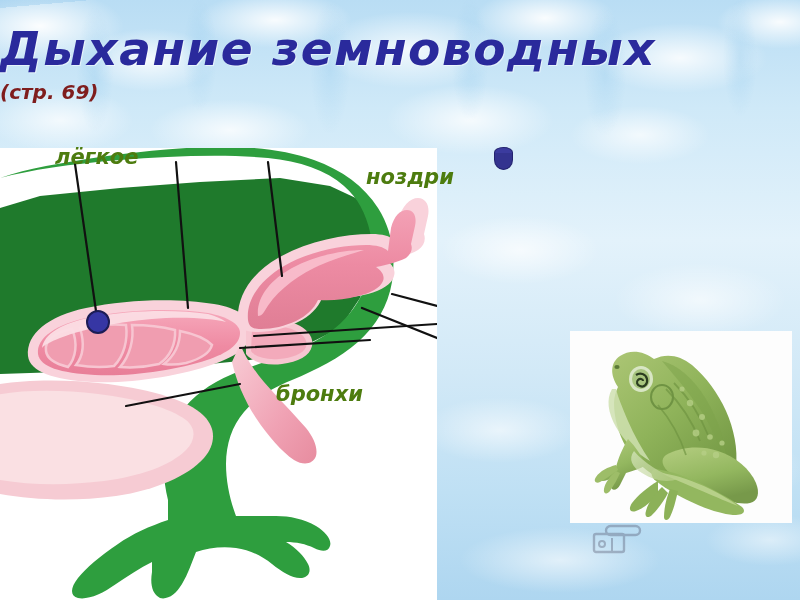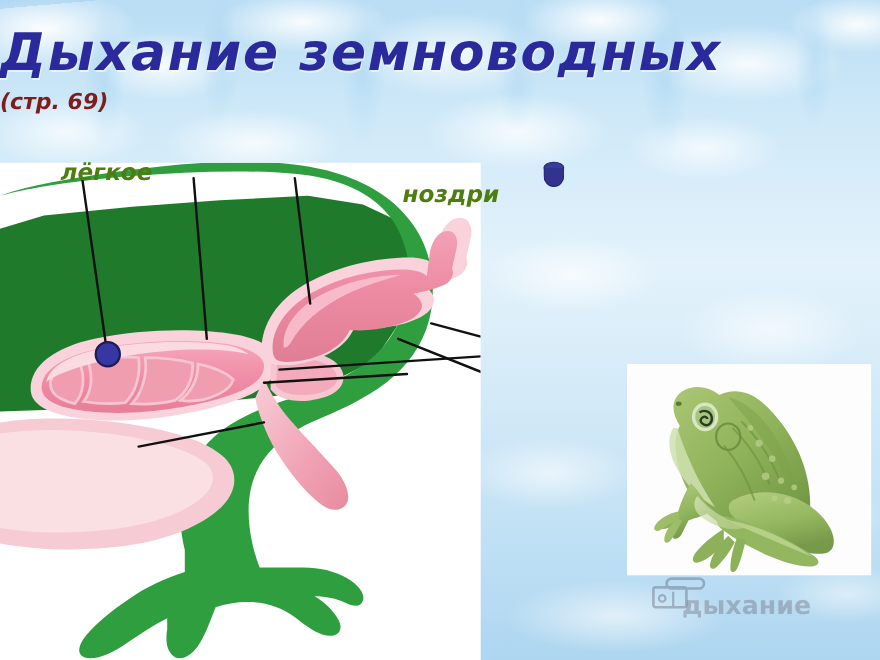--- a/index.html
+++ b/index.html
@@ -330,20 +330,21 @@
         <line x1="437" y1="190" x2="362" y2="160"></line>
         <line x1="437" y1="176" x2="254" y2="188"></line>
         <line x1="370" y1="192" x2="240" y2="200"></line>
         <line x1="240" y1="236" x2="126" y2="258"></line>
       </g>
     </svg>
   </div>
 
   <div class="anat-label lbl-lung">лёгкое</div>
   <div class="anat-label lbl-nostril">ноздри</div>
+  <div class="anat-label lbl-bronchi">бронхи</div>
 
   <div class="bullet-oval">
     <span class="cap"></span>
     <span class="body"></span>
   </div>
   <div class="lung-dot"></div>
 
   <div class="frog-photo">
     <svg width="222" height="192" viewBox="0 0 222 192">
       <defs>
@@ -434,15 +435,14 @@
 
 
   <div class="watermark">
     <svg width="54" height="34" viewBox="0 0 54 34">
       <rect x="2" y="10" width="30" height="18" rx="2" fill="none" stroke="#4a4a62" stroke-width="2.4"></rect>
       <rect x="14" y="2" width="34" height="9" rx="4.5" fill="none" stroke="#4a4a62" stroke-width="2.4"></rect>
       <circle cx="10" cy="20" r="3" fill="none" stroke="#4a4a62" stroke-width="2"></circle>
       <line x1="20" y1="14" x2="20" y2="28" stroke="#4a4a62" stroke-width="2"></line>
     </svg>
   </div>
-  <div class="watermark-text">дыхание</div>
 
 </div>
 
 </body></html>

